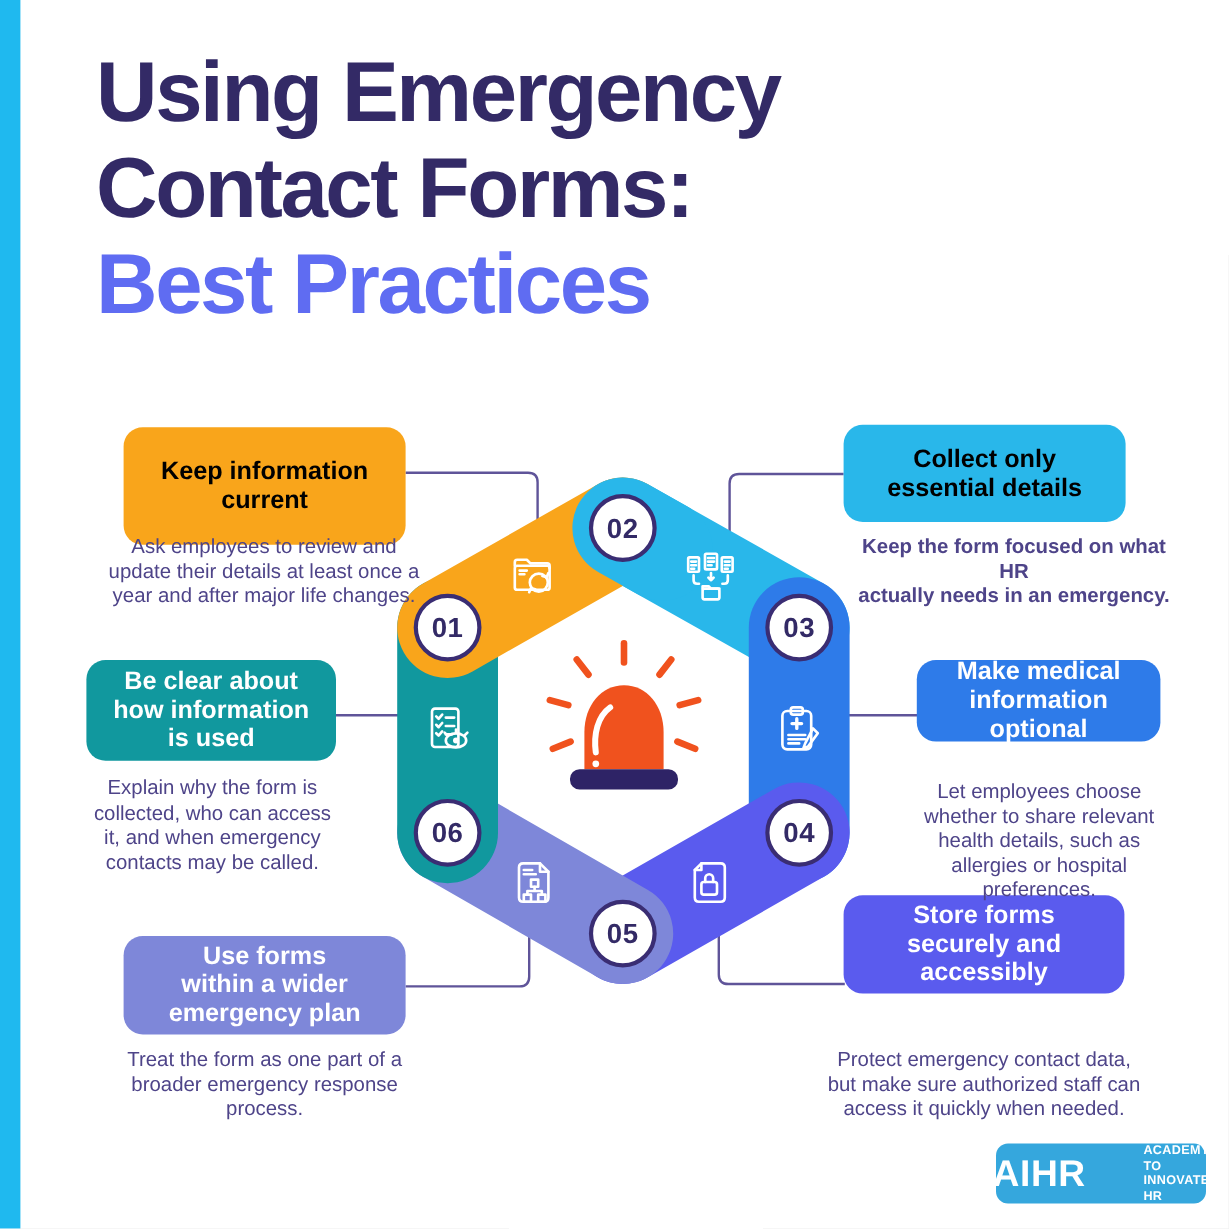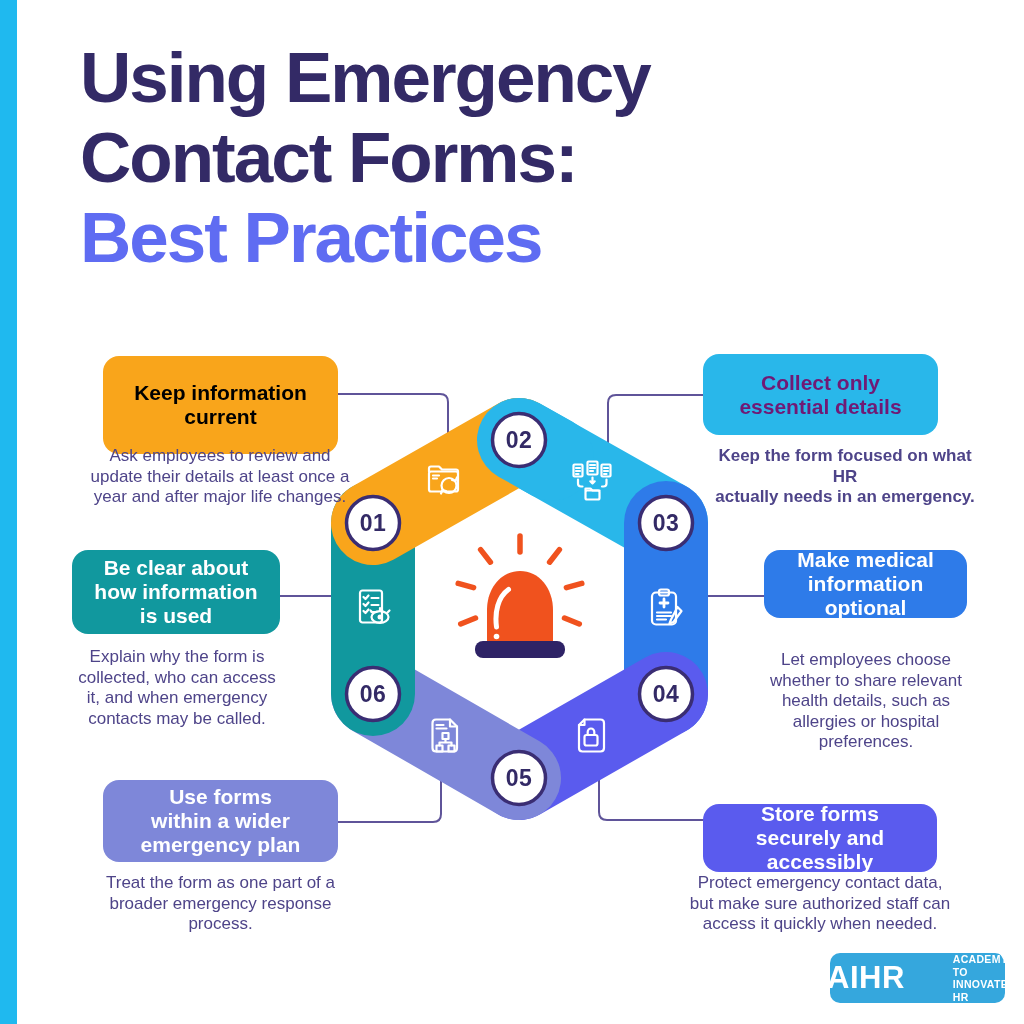--- a/index.html
+++ b/index.html
@@ -147,26 +147,26 @@
       </g>
       <path d="M487 641 V610 C487 588 501 571 520 571 C539 571 553 588 553 610 V641 Z" fill="#F0521E"></path>
       <path d="M496.5 627 C494.5 612 498 597 508.5 589.5" fill="none" stroke="#ffffff" stroke-width="5" stroke-linecap="round"></path>
       <circle cx="496.5" cy="636.5" r="2.8" fill="#ffffff"></circle>
       <rect x="475" y="641" width="90" height="17" rx="8" fill="#2E2366"></rect>
     </g>
   </svg>
 
   <div class="box" style="left: 103px; top: 356px; width: 235px; height: 98px; background: rgb(249, 165, 27);">Keep information
 current</div>
-  <div class="box" style="left: 703px; top: 354px; width: 235px; height: 81px; color: #701a75; background: rgb(41, 183, 234);">Collect only
+  <div class="box" style="left: 703px; top: 354px; width: 235px; height: 81px; color: #000000; background: rgb(41, 183, 234);">Collect only
 essential details</div>
   <div class="box" style="left: 764px; top: 550px; width: 203px; height: 68px; color: rgb(255, 255, 255); background: rgb(46, 123, 233);">Make medical
 information
 optional</div>
-  <div class="box" style="left: 703px; top: 804px; width: 234px; height: 68px; color: rgb(255, 255, 255); background: rgb(90, 91, 238);">Store forms
+  <div class="box" style="left: 703px; top: 746px; width: 234px; height: 82px; color: rgb(255, 255, 255); background: rgb(90, 91, 238);">Store forms
 securely and
 accessibly</div>
   <div class="box" style="left: 103px; top: 780px; width: 235px; height: 82px; color: rgb(255, 255, 255); background: rgb(126, 135, 217);">Use forms
 within a wider
 emergency plan</div>
   <div class="box" style="left: 72px; top: 550px; width: 208px; height: 84px; color: rgb(255, 255, 255); background: rgb(17, 152, 158);">Be clear about
 how information
 is used</div>
 
   <div class="desc" style="left:85px;top:446px;width:270px;">Ask employees to review and

